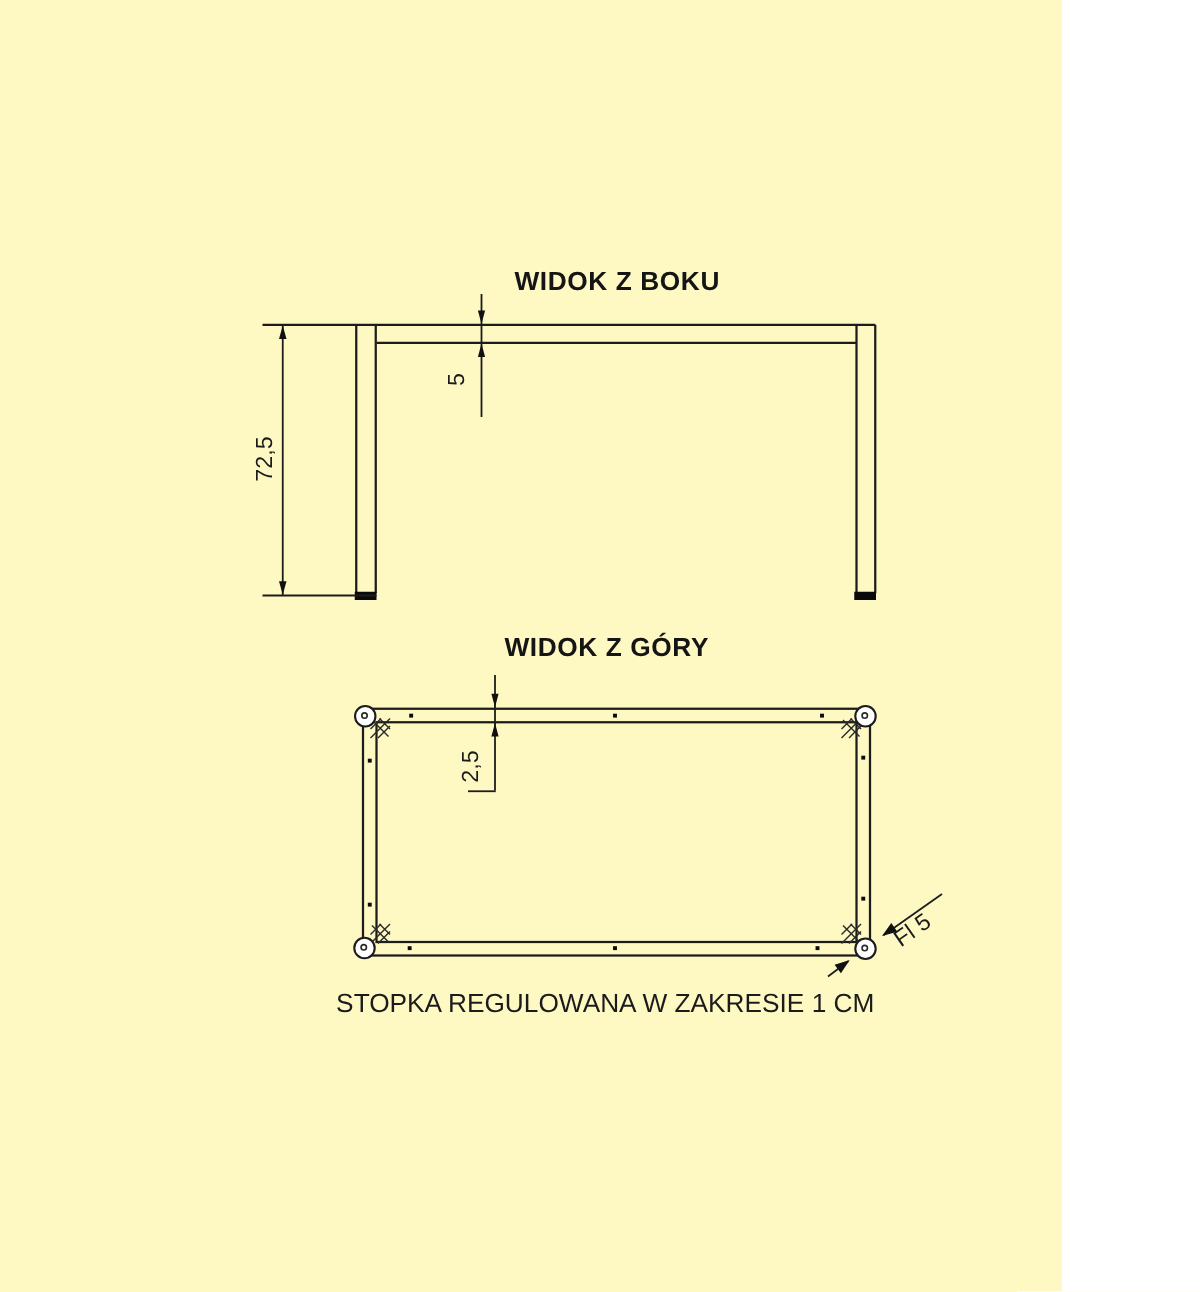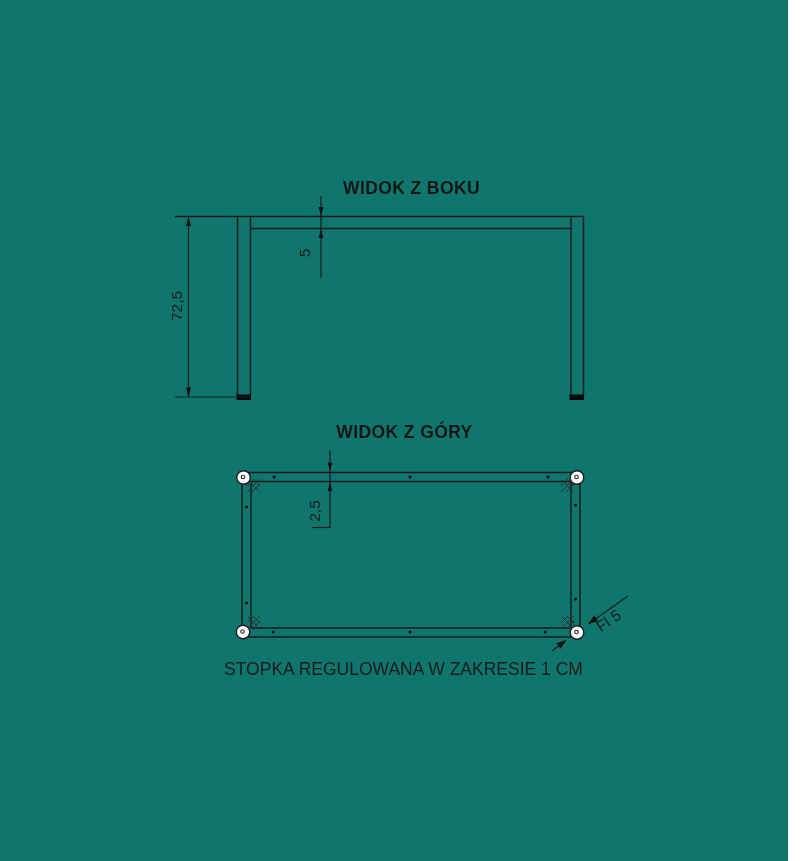--- a/index.html
+++ b/index.html
@@ -1,19 +1,19 @@
 <!DOCTYPE html>
 <html><head>
 <meta charset="utf-8">
 <style>
   html,body{margin:0;padding:0;background:#fff;}
   .canvas{
     position:relative;
-    width:788px;height:861px;
-    background:#0f766e;
+    width:708px;height:861px;
+    background:#fef9c3;
     font-family:"Liberation Sans", sans-serif;
     overflow:hidden;
   }
   svg{display:block;}
   .view-title{
     font-family:"Liberation Sans", sans-serif;
     font-weight:bold;
     font-size:17.5px;
     fill:#151515;
     letter-spacing:0.4px;

